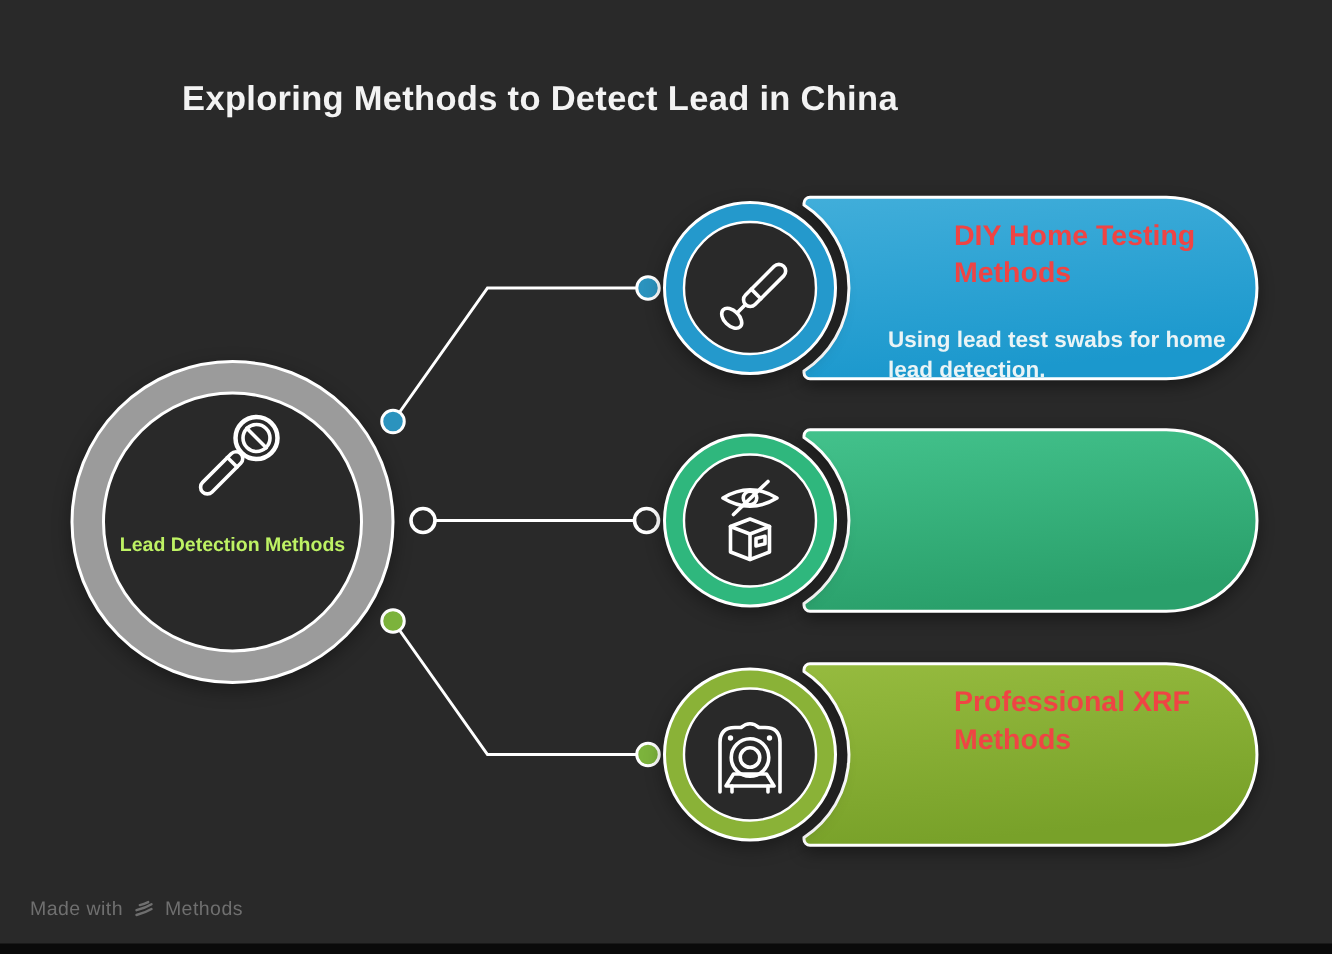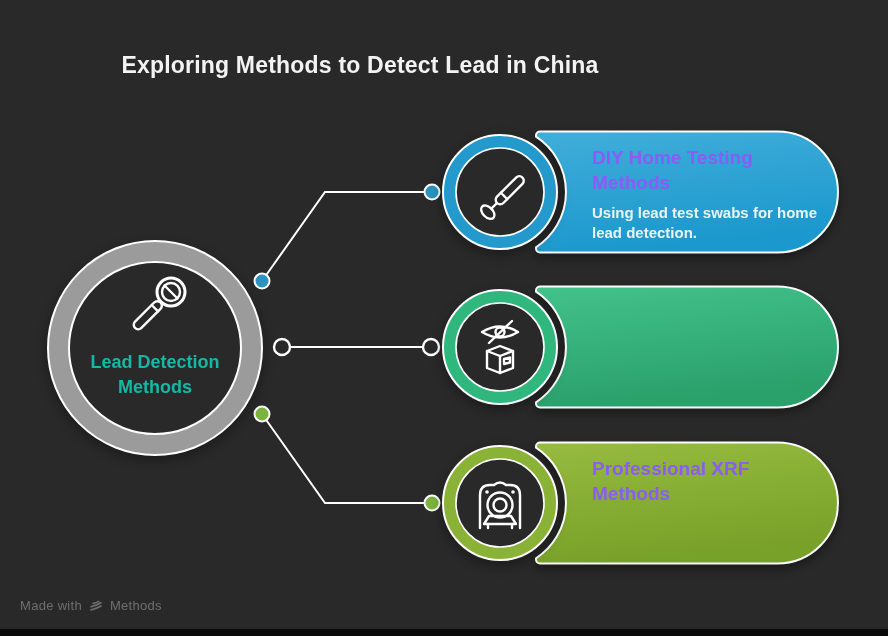--- a/index.html
+++ b/index.html
@@ -7,25 +7,25 @@
     position:relative;width:888px;height:636px;overflow:hidden;
     font-family:"Liberation Sans",sans-serif;
   }
   .layer-svg{position:absolute;left:0;top:0;}
   .page-title{
     position:absolute;left:0;top:52px;width:720px;text-align:center;
     font-size:23px;font-weight:700;color:#f3f3f3;letter-spacing:.2px;
   }
   .center-label{
     position:absolute;left:55px;top:350px;width:200px;text-align:center;
-    font-size:18px;line-height:25px;font-weight:700;color:#14b8a6;
+    font-size:13px;line-height:25px;font-weight:700;color:#bef264;
   }
   .branch-text{position:absolute;left:592px;width:236px;}
-  .branch-text .b-title{font-size:19px;line-height:25px;font-weight:700;color:#8b5cf6;}
-  .branch-text .b-desc{margin-top:8px;font-size:15px;line-height:20px;font-weight:700;color:#eaf4f6;}
+  .branch-text .b-title{font-size:19px;line-height:25px;font-weight:700;color:#ef4444;margin-left:44px;}
+  .branch-text .b-desc{margin-top:22px;font-size:15px;line-height:20px;font-weight:700;color:#eaf4f6;}
   .bt-1{top:145px;}
   .bt-2{top:300px;}
   .bt-3{top:456px;}
   .card-path{filter:drop-shadow(0 4px 5px rgba(0,0,0,.38));}
   .node-shadow{filter:drop-shadow(0 4px 6px rgba(0,0,0,.35));}
   .icon-stroke{fill:none;stroke:#ffffff;stroke-width:2.4;stroke-linecap:round;stroke-linejoin:round;}
   .conn{stroke:#ffffff;stroke-width:2;fill:none;}
   .footer{
     position:absolute;left:20px;top:598px;display:flex;align-items:flex-end;gap:7px;
     font-size:13px;color:#6f6f6f;letter-spacing:.3px;

